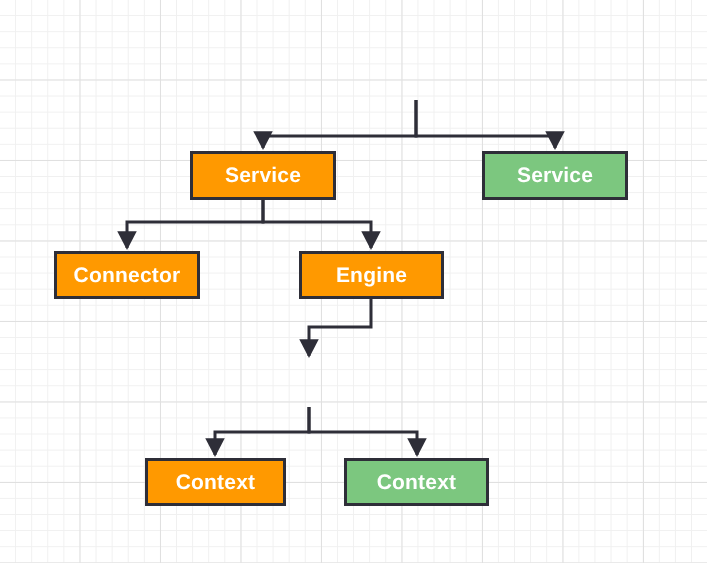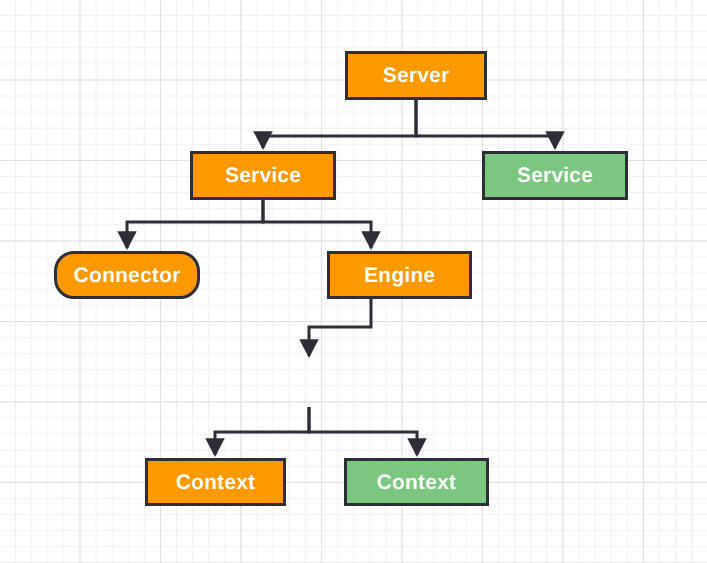--- a/index.html
+++ b/index.html
@@ -68,37 +68,34 @@
 
     <path d="M 263 200 L 263 222 L 127 222 L 127 248" fill="none" stroke="#2e2e38" stroke-width="3" stroke-linejoin="miter" marker-end="url(#arrow)"></path>
     <path d="M 263 200 L 263 222 L 371 222 L 371 248" fill="none" stroke="#2e2e38" stroke-width="3" stroke-linejoin="miter" marker-end="url(#arrow)"></path>
 
     <path d="M 371 299 L 371 327 L 309 327 L 309 356" fill="none" stroke="#2e2e38" stroke-width="3" stroke-linejoin="miter" marker-end="url(#arrow)"></path>
 
     <path d="M 309 407 L 309 432 L 215 432 L 215 455" fill="none" stroke="#2e2e38" stroke-width="3" stroke-linejoin="miter" marker-end="url(#arrow)"></path>
     <path d="M 309 407 L 309 432 L 417 432 L 417 455" fill="none" stroke="#2e2e38" stroke-width="3" stroke-linejoin="miter" marker-end="url(#arrow)"></path>
   </svg>
 
-  <div class="node node-orange" style="left:345px; top:51px; width:142px; height:49px;">
-    <span>Server</span>
-  </div>
 
   <div class="node node-orange" style="left:190px; top:151px; width:146px; height:49px;">
     <span>Service</span>
   </div>
 
   <div class="node node-green" style="left:482px; top:151px; width:146px; height:49px;">
     <span>Service</span>
   </div>
 
-  <div class="node node-orange" style="left:54px; top:251px; width:146px; height:48px;border-radius:20px;">
+  <div class="node node-orange" style="left:54px; top:251px; width:146px; height:48px;">
     <span>Connector</span>
   </div>
 
-  <div class="node node-orange" style="left:299px; top:251px; width:145px; height:48px;margin-left:28px;">
+  <div class="node node-orange" style="left:299px; top:251px; width:145px; height:48px;">
     <span>Engine</span>
   </div>
 
 
   <div class="node node-orange" style="left:145px; top:458px; width:141px; height:48px;">
     <span>Context</span>
   </div>
 
   <div class="node node-green" style="left:344px; top:458px; width:145px; height:48px;">
     <span>Context</span>

